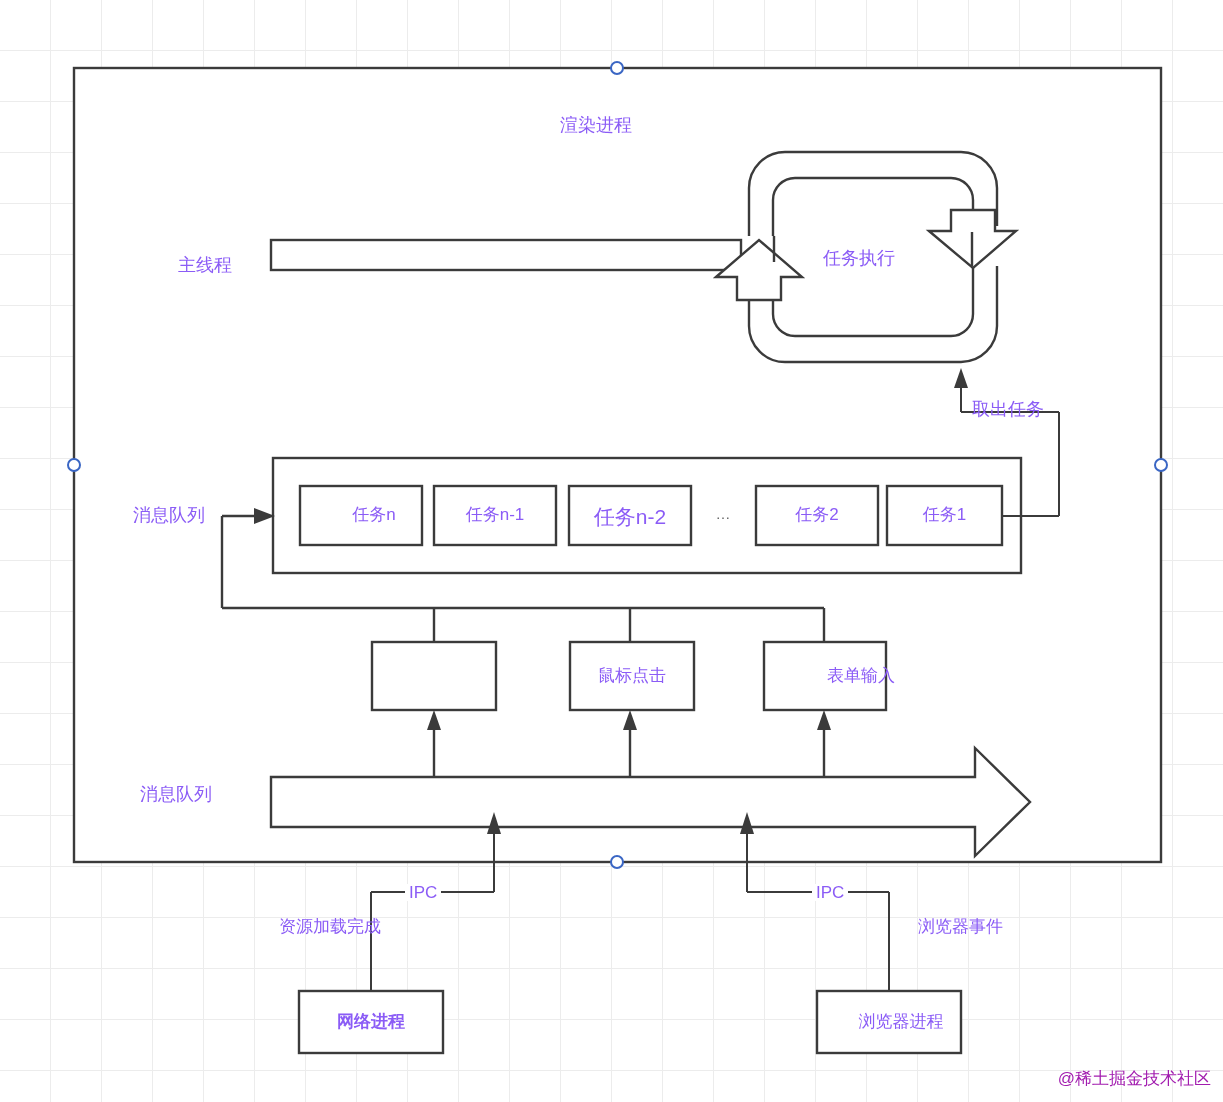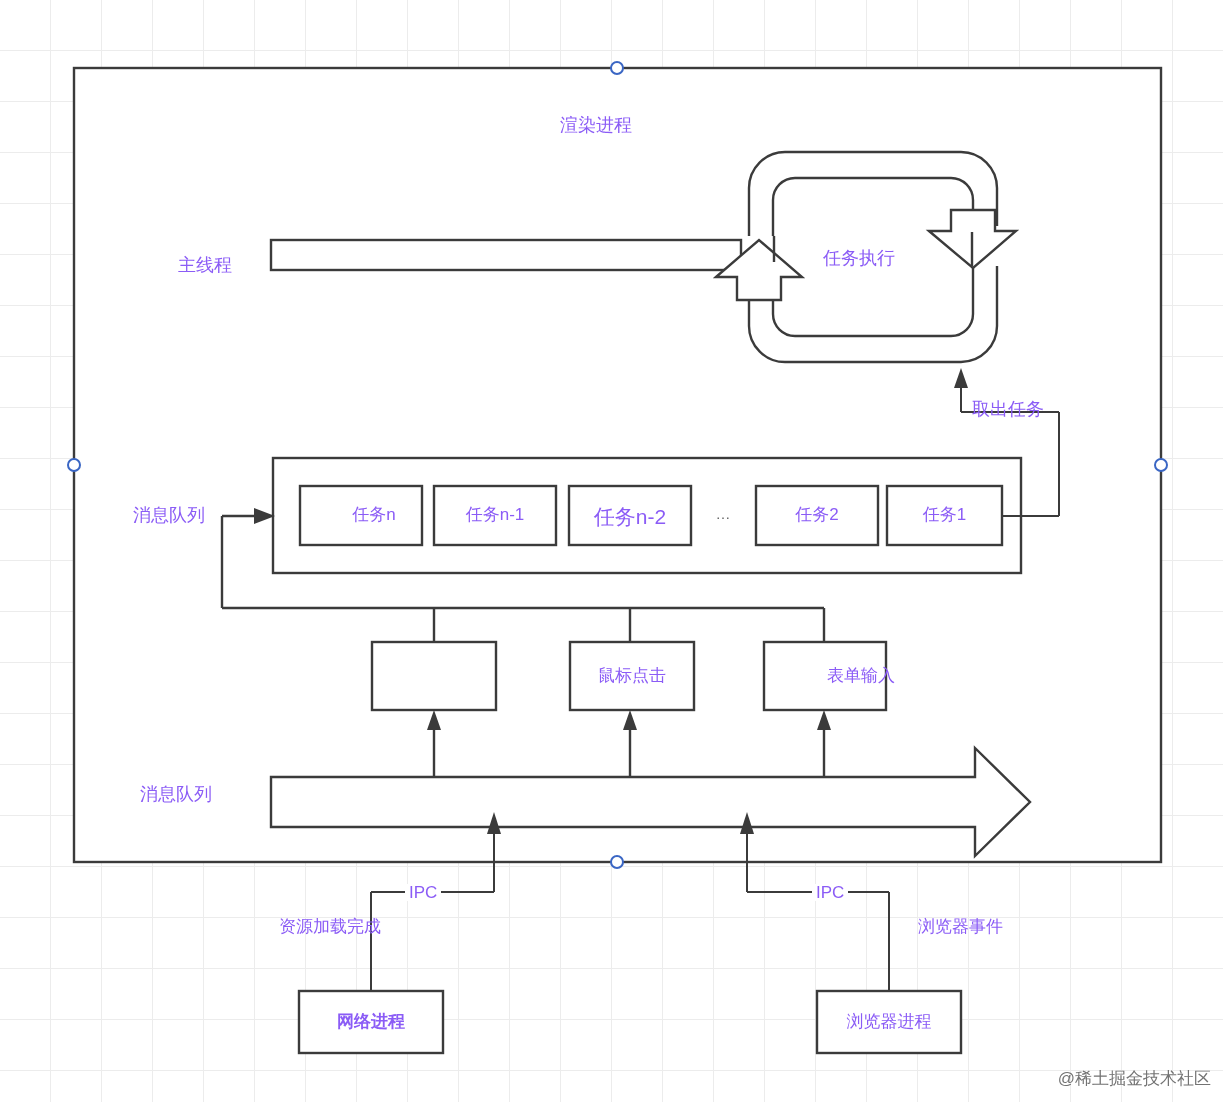--- a/index.html
+++ b/index.html
@@ -21,21 +21,21 @@
   #stage{position:absolute;left:0;top:0;width:1223px;height:1102px;}
   .lbl{
     position:absolute;
     color:#8b5cf6;
     white-space:nowrap;
     font-size:17px;
     line-height:1;
   }
   .wm{
     position:absolute;right:12px;bottom:12px;
-    color:#737373;font-size:17px;white-space:nowrap;
+    color:#a21caf;font-size:17px;white-space:nowrap;
   }
   svg{position:absolute;left:0;top:0;overflow:visible;}
   .st{fill:none;stroke:#3b3b3b;stroke-width:2.4;}
   .st-thin{fill:none;stroke:#3b3b3b;stroke-width:2;}
   .fillw{fill:#ffffff;stroke:#3b3b3b;stroke-width:2.4;}
   .solid{fill:#3b3b3b;stroke:none;}
   .handle{fill:#ffffff;stroke:#3a66c4;stroke-width:2;}
 </style>
 </head>
 <body>
@@ -159,16 +159,16 @@
 
   <div class="lbl" style="left:140px;top:785px;font-size:18px;">消息队列</div>
 
   <div class="lbl" style="left:405px;top:884px;font-size:17px;background:#ffffff;padding:0 4px;">IPC</div>
   <div class="lbl" style="left:812px;top:884px;font-size:17px;background:#ffffff;padding:0 4px;">IPC</div>
 
   <div class="lbl" style="left:232px;top:918px;font-size:17px;margin-left:47px;">资源加载完成</div>
   <div class="lbl" style="left:918px;top:918px;font-size:17px;">浏览器事件</div>
 
   <div class="lbl" style="left:299px;top:1013px;width:144px;text-align:center;font-size:17px;font-weight:bold;">网络进程</div>
-  <div class="lbl" style="left:817px;top:1013px;width:144px;text-align:center;font-size:17px;">浏览器进程</div>
+  <div class="lbl" style="left:817px;top:1013px;width:144px;text-align:center;font-size:17px;padding-left:12px;">浏览器进程</div>
 
   <div class="wm">@稀土掘金技术社区</div>
 </div>
 
 </body></html>

